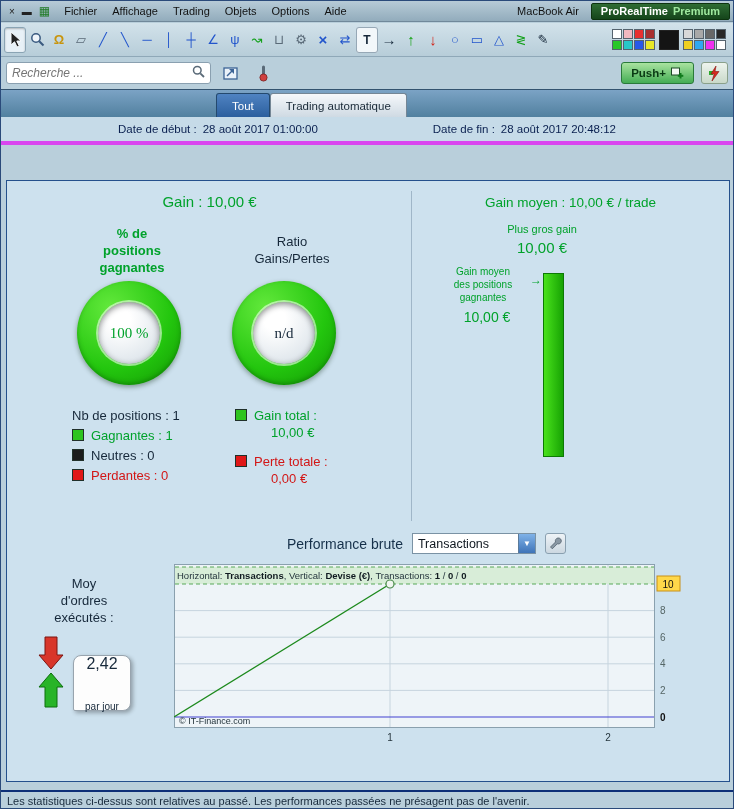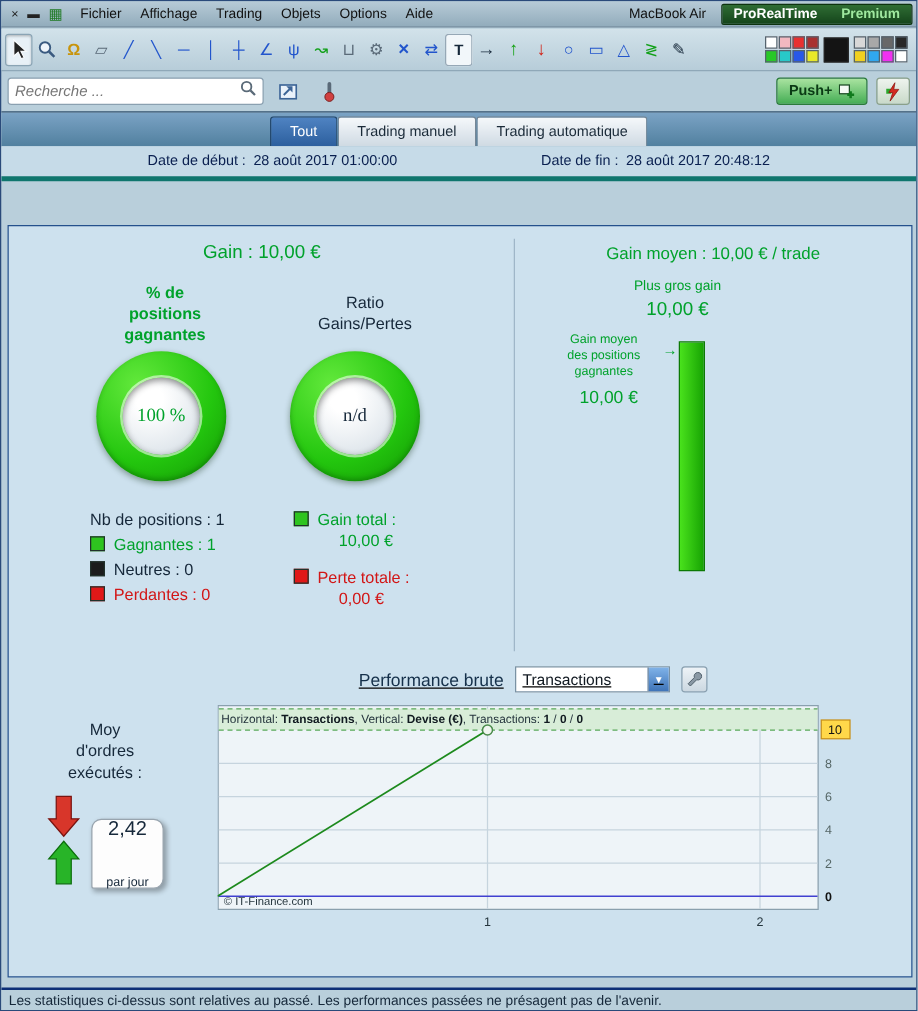--- a/index.html
+++ b/index.html
@@ -12,21 +12,21 @@
   .titlebar { position:absolute; top:0; left:0; width:100%; height:21px;
     background:linear-gradient(#b7cbd7,#92acbc); border-bottom:1px solid #70889a;
     display:flex; align-items:center; font-size:11px; color:#111; }
   .winctl { display:flex; gap:7px; padding:0 8px; align-items:center; font-size:10px; color:#222; }
   .winctl span { cursor:default; }
   .app-glyph { color:#1f7a24; font-size:12px; }
   .menus { display:flex; gap:15px; margin-left:6px; }
   .menu-item { cursor:default; }
   .titlebar-right { margin-left:auto; display:flex; align-items:center; gap:12px; padding-right:3px; }
   .brand { background:linear-gradient(#2f6d34,#15451b); border:1px solid #0d330f; border-radius:2px;
-    padding:1px 9px; height:17px; display:flex; align-items:center; gap:19px;
+    padding:1px 9px; height:17px; display:flex; align-items:center; gap:5px;
     font-weight:bold; font-size:11px; color:#fff; }
   .brand .edition { color:#9fe89f; }
 
   
   .toolbar { position:absolute; top:22px; left:0; width:100%; height:34px;
     background:linear-gradient(#d2e2ea,#b7cdd9); border-bottom:1px solid #8fa8b8;
     display:flex; align-items:center; padding:0 3px; }
   .tool { width:22px; height:26px; display:flex; align-items:center; justify-content:center;
     font-size:13px; color:#223; border-radius:3px; flex:0 0 auto; }
   .tool.selected { background:#e8f1f7; border:1px solid #8aa4b4; box-shadow:inset 0 1px 2px rgba(0,0,0,.25); }
@@ -58,21 +58,21 @@
 
   
   .band { position:absolute; top:88px; left:0; width:100%; height:28px;
     background:linear-gradient(#7ba3c5,#51809f); border-top:1px solid #33536f; }
   .view-tabs { position:absolute; top:92px; left:215px; display:flex; height:24px; }
   .vtab { padding:0 15px; display:flex; align-items:center; font-size:11.5px; color:#1a2a38;
     background:linear-gradient(#f5f8fb,#cfdae3); border:1px solid #748695; border-bottom:none;
     border-radius:3px 3px 0 0; cursor:pointer; }
   .vtab.active { background:linear-gradient(#4f83c2,#2c5f9e); color:#fff; border-color:#24496e; }
   .dates { position:absolute; top:116px; left:0; width:100%; height:28px; background:#c6dbe8;
-    border-bottom:4px solid #0f766e; display:flex; align-items:center; justify-content:center;
+    border-bottom:4px solid #d946ef; display:flex; align-items:center; justify-content:center;
     gap:115px; font-size:11.5px; color:#0a2050; }
   .date-item { display:flex; gap:6px; }
 
   
   .panel-tabs { position:absolute; top:158px; left:8px; display:flex; gap:2px; height:21px; }
   .ptab { padding:0 10px; font-size:11px; display:flex; align-items:center; color:#15273a;
     background:linear-gradient(#eef3f7,#ccd8e1); border:1px solid #7e92a0; border-bottom:none;
     border-radius:2px 2px 0 0; cursor:pointer; }
   .ptab.active { background:linear-gradient(#4f83c2,#2c5f9e); color:#fff; border-color:#24496e; }
   .main-panel { position:absolute; top:179px; left:5px; width:724px; height:602px;
@@ -98,21 +98,21 @@
   .donut-value { font-size:15px; }
 
   .stat-col { display:flex; flex-direction:column; }
   .stat-row { display:flex; align-items:center; gap:7px; height:20px; font-size:13px; }
   .sw { width:12px; height:12px; border:1px solid #20302a; flex:0 0 auto; }
   .stat-sub { font-size:13px; height:20px; padding-left:36px; }
 
   .bar-vert { left:536px; top:92px; width:21px; height:184px;
     background:linear-gradient(90deg,#49e21c,#17a303); border:1px solid #0c7a04; }
 
-  .perf-row { left:280px; top:352px; display:flex; align-items:center; gap:9px;text-decoration:underline; }
+  .perf-row { left:280px; top:352px; display:flex; align-items:center; gap:9px; }
   .perf-title { font-size:14px; color:#15304a; }
   .select { width:124px; height:21px; background:#fff; border:1px solid #7a92a4;
     display:flex; align-items:center; cursor:pointer; }
   .select-value { flex:1; font-size:12.5px; padding:0 5px; color:#101820; }
   .select-arrow { width:17px; height:19px; background:linear-gradient(#7fb2e8,#3f74b8);
     color:#fff; font-size:8px; display:flex; align-items:center; justify-content:center;
     border-left:1px solid #5a7a9a; }
   .wrench-btn { width:21px; height:21px; background:linear-gradient(#eef3f7,#ccd8e1);
     border:1px solid #8aa0b0; border-radius:3px; display:flex; align-items:center; justify-content:center; }
 
@@ -258,21 +258,20 @@
             <rect x="1" y="5" width="4" height="4" fill="#2aa82a"></rect>
             <polygon points="8,0 3,8 6.2,8 4,15 11,5.5 7,5.5" fill="#d42a20" stroke="#8a1410" stroke-width="0.6"></polygon>
           </svg>
       </button>
     </div>
   </div>
 
   <div class="band"></div>
   <div class="view-tabs">
     <div class="vtab active">Tout</div>
-    <div class="vtab">Trading manuel</div>
     <div class="vtab">Trading automatique</div>
   </div>
   <div class="dates">
     <div class="date-item">
       <span>Date de début :</span>
       <span>28 août 2017 01:00:00</span>
     </div>
     <div class="date-item">
       <span>Date de fin :</span>
       <span>28 août 2017 20:48:12</span>

